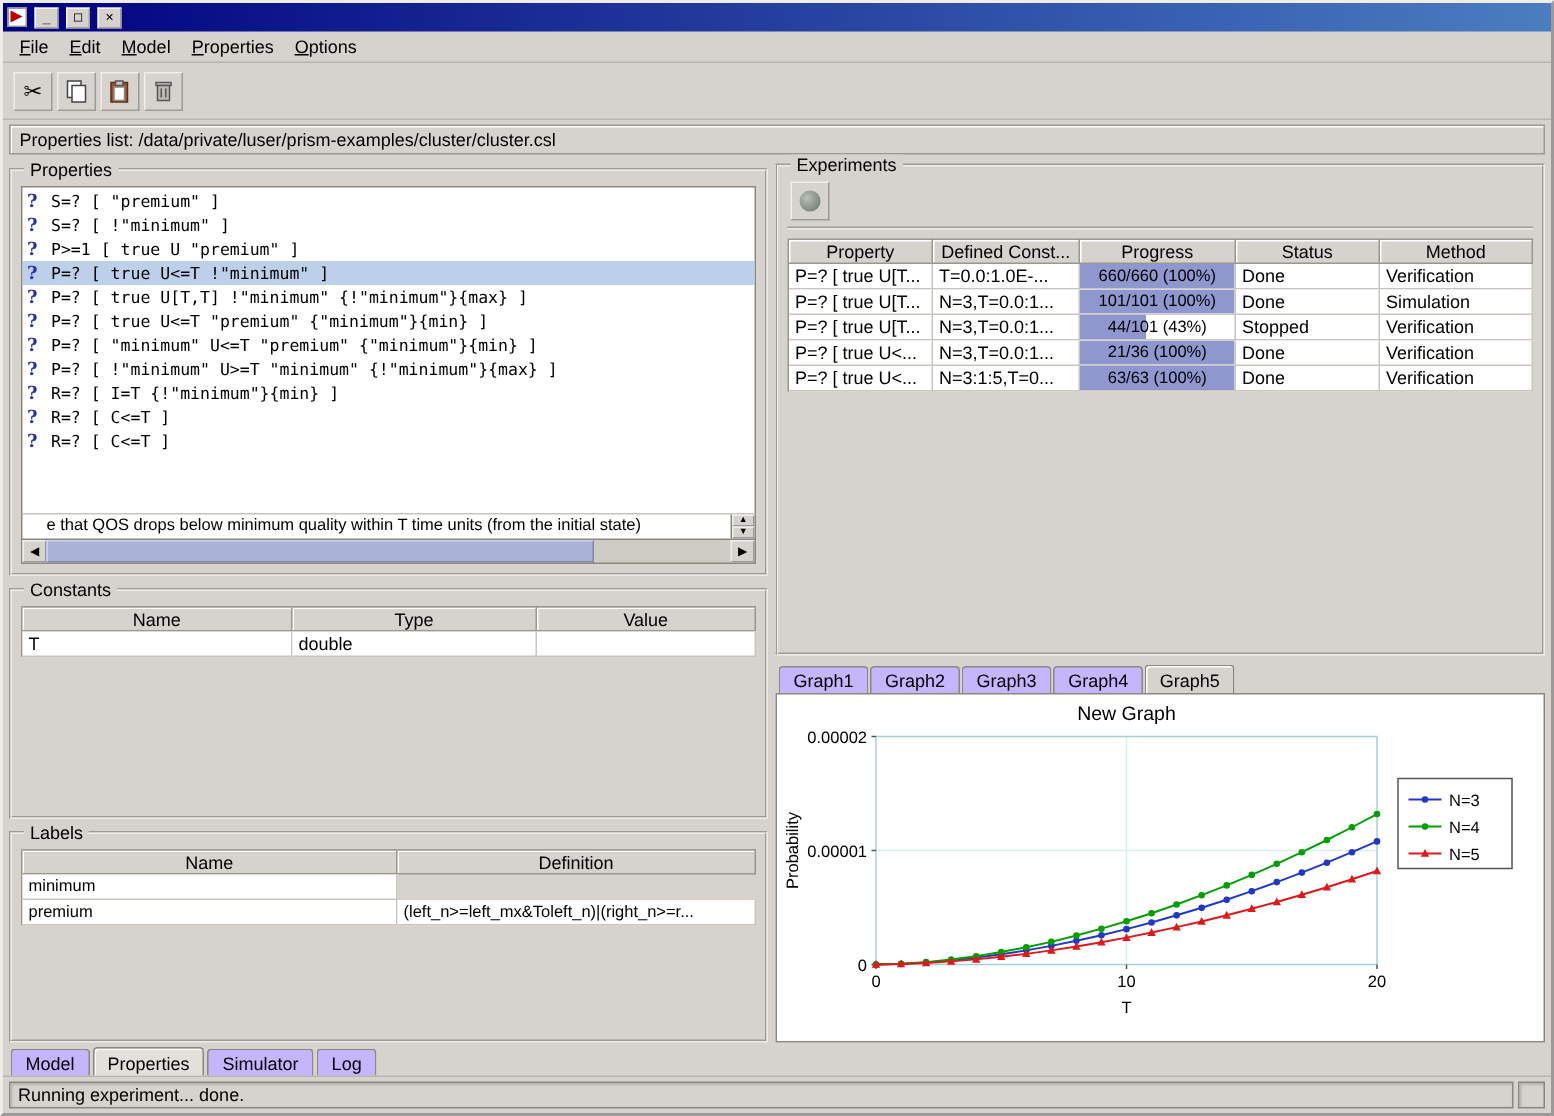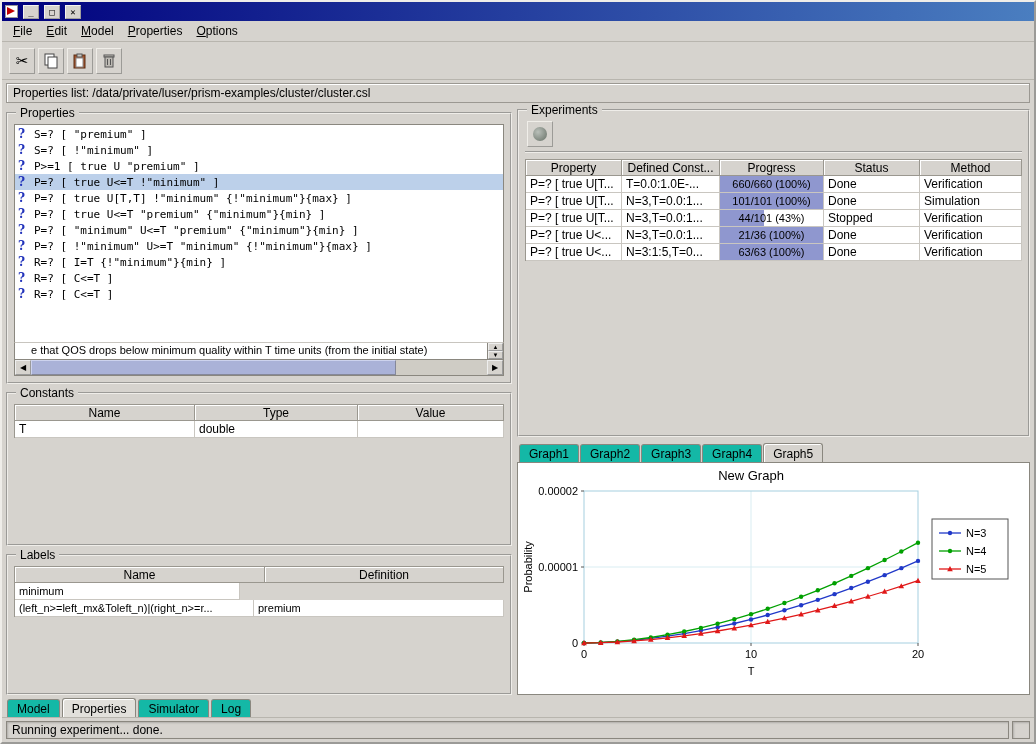--- a/index.html
+++ b/index.html
@@ -66,21 +66,21 @@
 .panel-experiments{flex:0 0 328px;display:flex;flex-direction:column;margin-top:3px}
 .exp-toolbar{flex:0 0 32px;border-bottom:2px groove #efede9;display:flex;align-items:center;padding:0 2px 4px;margin-bottom:6px}
 .circle-icon{width:14px;height:14px;border-radius:50%;background:radial-gradient(circle at 5px 5px,#b9bfb9,#667066);display:inline-block}
 .pcell{position:relative;padding:0;justify-content:center}
 .pfill{position:absolute;left:0;top:0;bottom:0;background:var(--c-progress,#8f97cf)}
 .ptext{position:relative;z-index:1;width:100%;text-align:center;font-size:11px}
 
 
 .graph-wrap{flex:1;display:flex;flex-direction:column;margin-top:6px;min-height:0}
 .graph-tabs{flex:0 0 19px;display:flex;padding-left:2px;align-items:flex-end}
-.tab{padding:2px 9px 1px;border:1px solid #8a877f;border-bottom:none;background:#14b8a6;margin-right:1px;
+.tab{padding:2px 9px 1px;border:1px solid #8a877f;border-bottom:none;background:#c4b5fd;margin-right:1px;
   border-top-left-radius:3px;border-top-right-radius:3px;font-size:12px;cursor:default}
 .tab.active{background:#d6d3ce;box-shadow:inset 1px 1px 0 #fff;padding-top:3px}
 .graph-body{flex:1;border:1px solid #8a877f;background:#fff;padding:2px;min-height:0}
 .tick{font-family:"Liberation Sans",sans-serif;font-size:11px;fill:#000}
 .ctitle{font-family:"Liberation Sans",sans-serif;font-size:13px;fill:#000}
 
 
 .bottom-tabs{flex:0 0 21px;display:flex;align-items:flex-end;padding-left:5px;gap:1px;border-bottom:1px solid #b8b5ae}
 .bottom-tabs .tab.active{background:#e2e0db}
 .statusbar{flex:0 0 24px;display:flex;align-items:center;gap:3px;padding:2px 4px}
@@ -189,25 +189,25 @@
       </div>
 
       <div class="tpanel panel-labels">
         <span class="tpanel-title">Labels</span>
         <div class="ttable">
             <div class="trow thead">
               <div class="tcell" style="width: 250px;">Name</div>
               <div class="tcell" style="flex: 1 1 0%;">Definition</div>
             </div>
             <div class="trow tbody">
-              <div class="tcell" style="width: 225px;">minimum</div>
-            </div>
-            <div class="trow tbody">
+              <div class="tcell" style="width: 250px;">minimum</div>
+            </div>
+            <div class="trow tbody">
+              <div class="tcell" style="width: 250px;">premium</div>
               <div class="tcell" style="flex: 1 1 0%;">(left_n&gt;=left_mx&amp;Toleft_n)|(right_n&gt;=r...</div>
-              <div class="tcell" style="width: 250px;">premium</div>
             </div>
           </div>
       </div>
     </div>
 
     <div class="col-right">
 
       <div class="tpanel panel-experiments">
         <span class="tpanel-title">Experiments</span>
         <div class="exp-toolbar">

